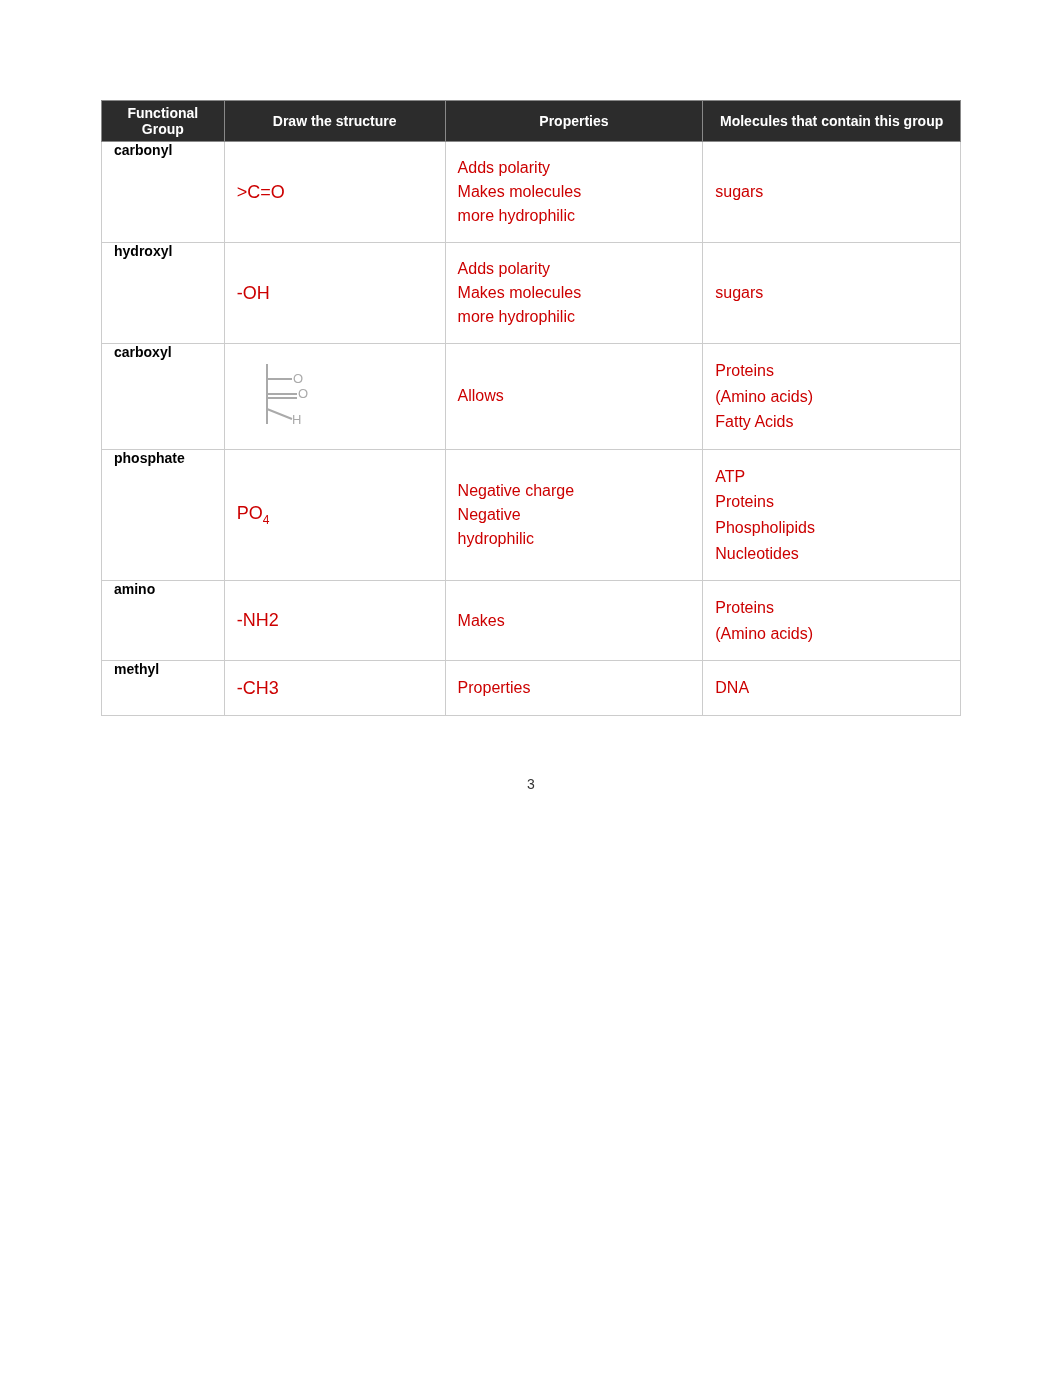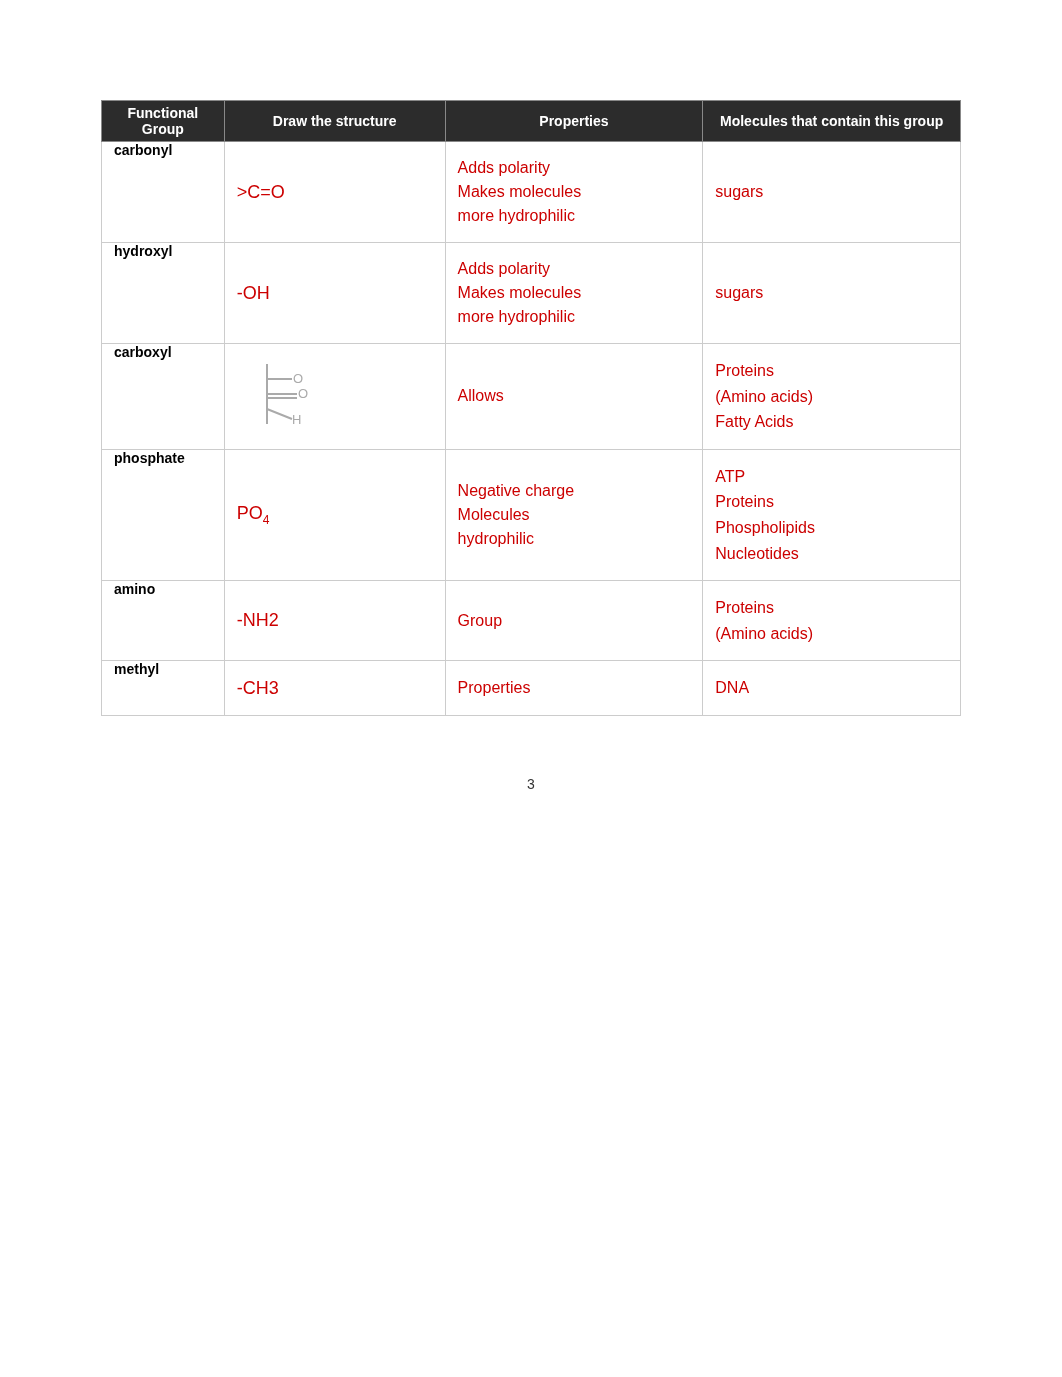--- a/index.html
+++ b/index.html
@@ -152,35 +152,35 @@
       </tr>
 
 
       <tr>
         <td class="label-cell">phosphate</td>
         <td class="structure-cell">
           PO<sub>4</sub>
         </td>
         <td class="properties-cell">
           <span>Negative charge</span><br>
-          <span>Molecules</span><br>
+          <span>Negative</span><br>
           <span>hydrophilic</span>
         </td>
         <td class="molecules-cell">
           <span>ATP</span><br>
           <span>Proteins</span><br>
           <span>Phospholipids</span><br>
           <span>Nucleotides</span>
         </td>
       </tr>
 
       <tr>
         <td class="label-cell">amino</td>
         <td class="structure-cell">-NH2</td>
-        <td class="properties-cell">Group</td>
+        <td class="properties-cell">Makes</td>
         <td class="molecules-cell">
           <span>Proteins</span><br>
           <span>(Amino acids)</span>
         </td>
       </tr>
 
       <tr>
         <td class="label-cell">methyl</td>
         <td class="structure-cell">-CH3</td>
         <td class="properties-cell">Properties</td>

